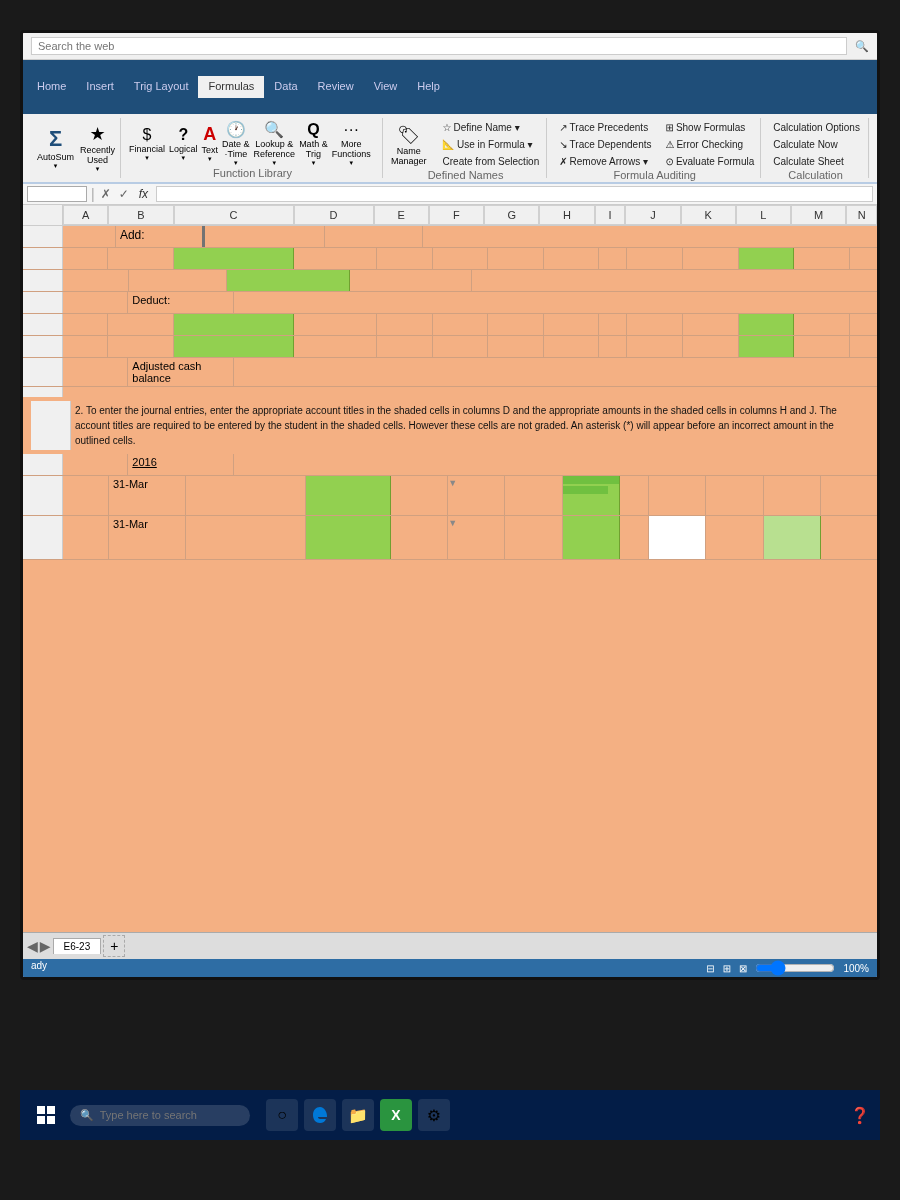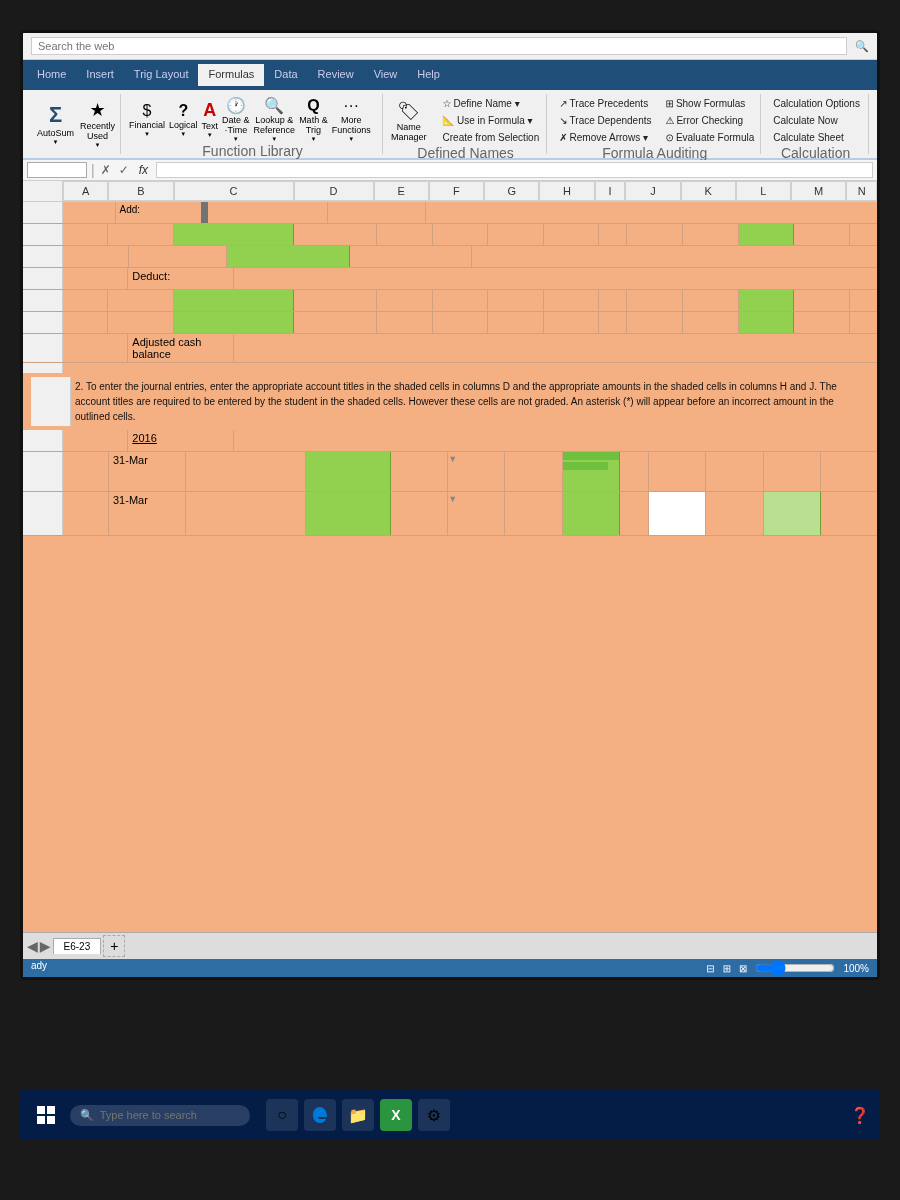--- a/index.html
+++ b/index.html
@@ -45,21 +45,21 @@
       flex: 1;
       border: 1px solid #ccc;
       padding: 2px 6px;
       font-size: 11px;
       background: white;
     }
 
     .ribbon-tabs {
       display: flex;
       background: #1f4e79;
-      padding: 4px 4px;
+      padding: 16px 4px;
     }
     .ribbon-tab {
       padding: 4px 10px;
       font-size: 11px;
       color: #cce;
       cursor: pointer;
       border-bottom: 2px solid transparent;
     }
     .ribbon-tab.active {
       background: #f0f0f0;
@@ -207,21 +207,21 @@
     }
 
     .ribbon-section-inner {
       flex: 1;
       display: flex;
       align-items: center;
       gap: 2px;
     }
 
     .section-label {
-      font-size: 14px;
+      font-size: 11px;
       color: #666;
       text-align: center;
     }
 
     .excel-outer {
       display: flex;
       flex-direction: column;
       height: 100%;
     }
 
@@ -435,21 +435,21 @@
           <div class="header-cell" style="flex:1;">M</div>
           <div class="header-cell" style="flex:0.5;">N</div>
         </div>
 
         <div style="flex:1;overflow:auto;background:#f4b083;">
 
 
           <div style="display:flex;min-height:22px;border-bottom:1px solid #d0a080;">
             <div style="width:40px;min-width:40px;background:#f0f0f0;border-right:1px solid #ccc;font-size:10px;color:#666;text-align:center;line-height:22px;"></div>
             <div style="flex:0.8;background:#f4b083;border-right:1px solid #d0a080;"></div>
-            <div style="flex:1.2;min-width:50px;background:#f4b083;border-right:7px solid #737373;font-size:10px;padding:2px 4px;">Add:</div>
+            <div style="flex:1.2;min-width:50px;background:#f4b083;border-right:3px solid #737373;font-size:12px;padding:2px 4px;">Add:</div>
             <div style="flex:1.5;min-width:120px;background:#f4b083;border-right:1px solid #d0a080;"></div>
             <div style="flex:1.5;min-width:80px;background:#f4b083;border-right:1px solid #d0a080;"></div>
             <div style="flex:1;background:#f4b083;" colspan="7"></div>
             <div style="flex:6;background:#f4b083;"></div>
           </div>
 
           <div style="display:flex;min-height:22px;border-bottom:1px solid #d0a080;">
             <div style="width:40px;min-width:40px;background:#f0f0f0;border-right:1px solid #ccc;"></div>
             <div style="flex:0.8;background:#f4b083;border-right:1px solid #d0a080;"></div>
             <div style="flex:1.2;background:#f4b083;border-right:1px solid #d0a080;"></div>

